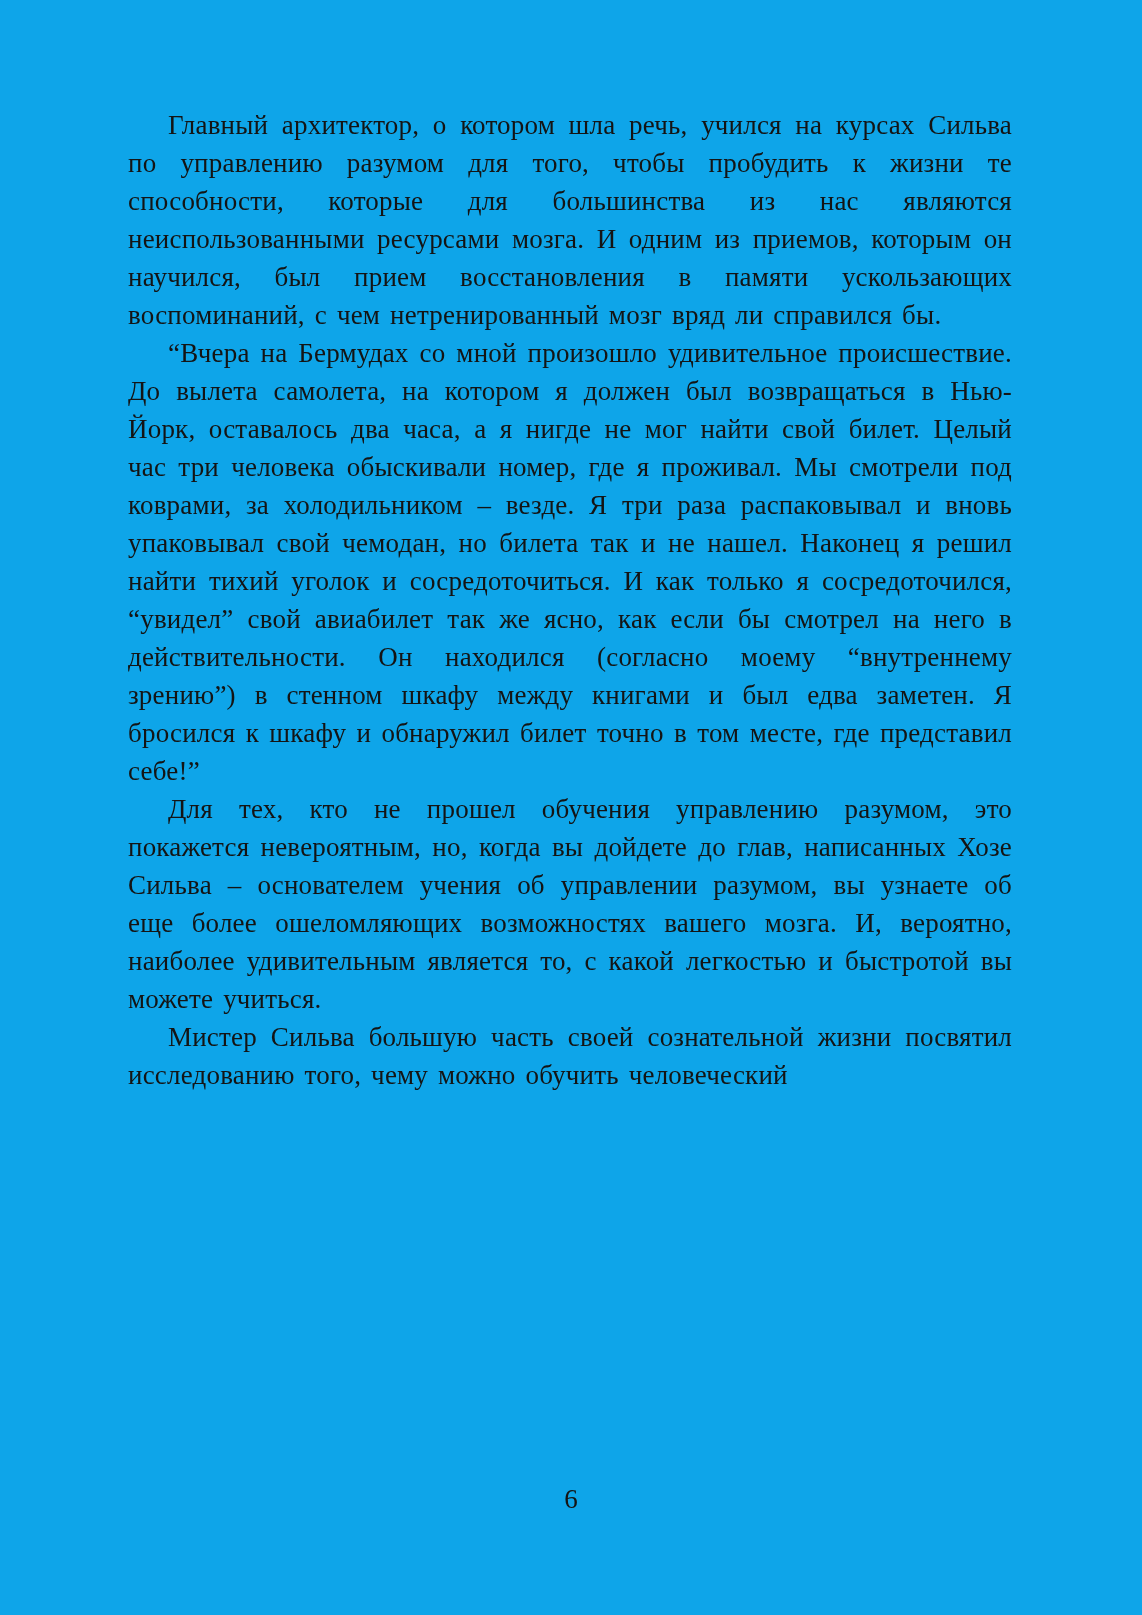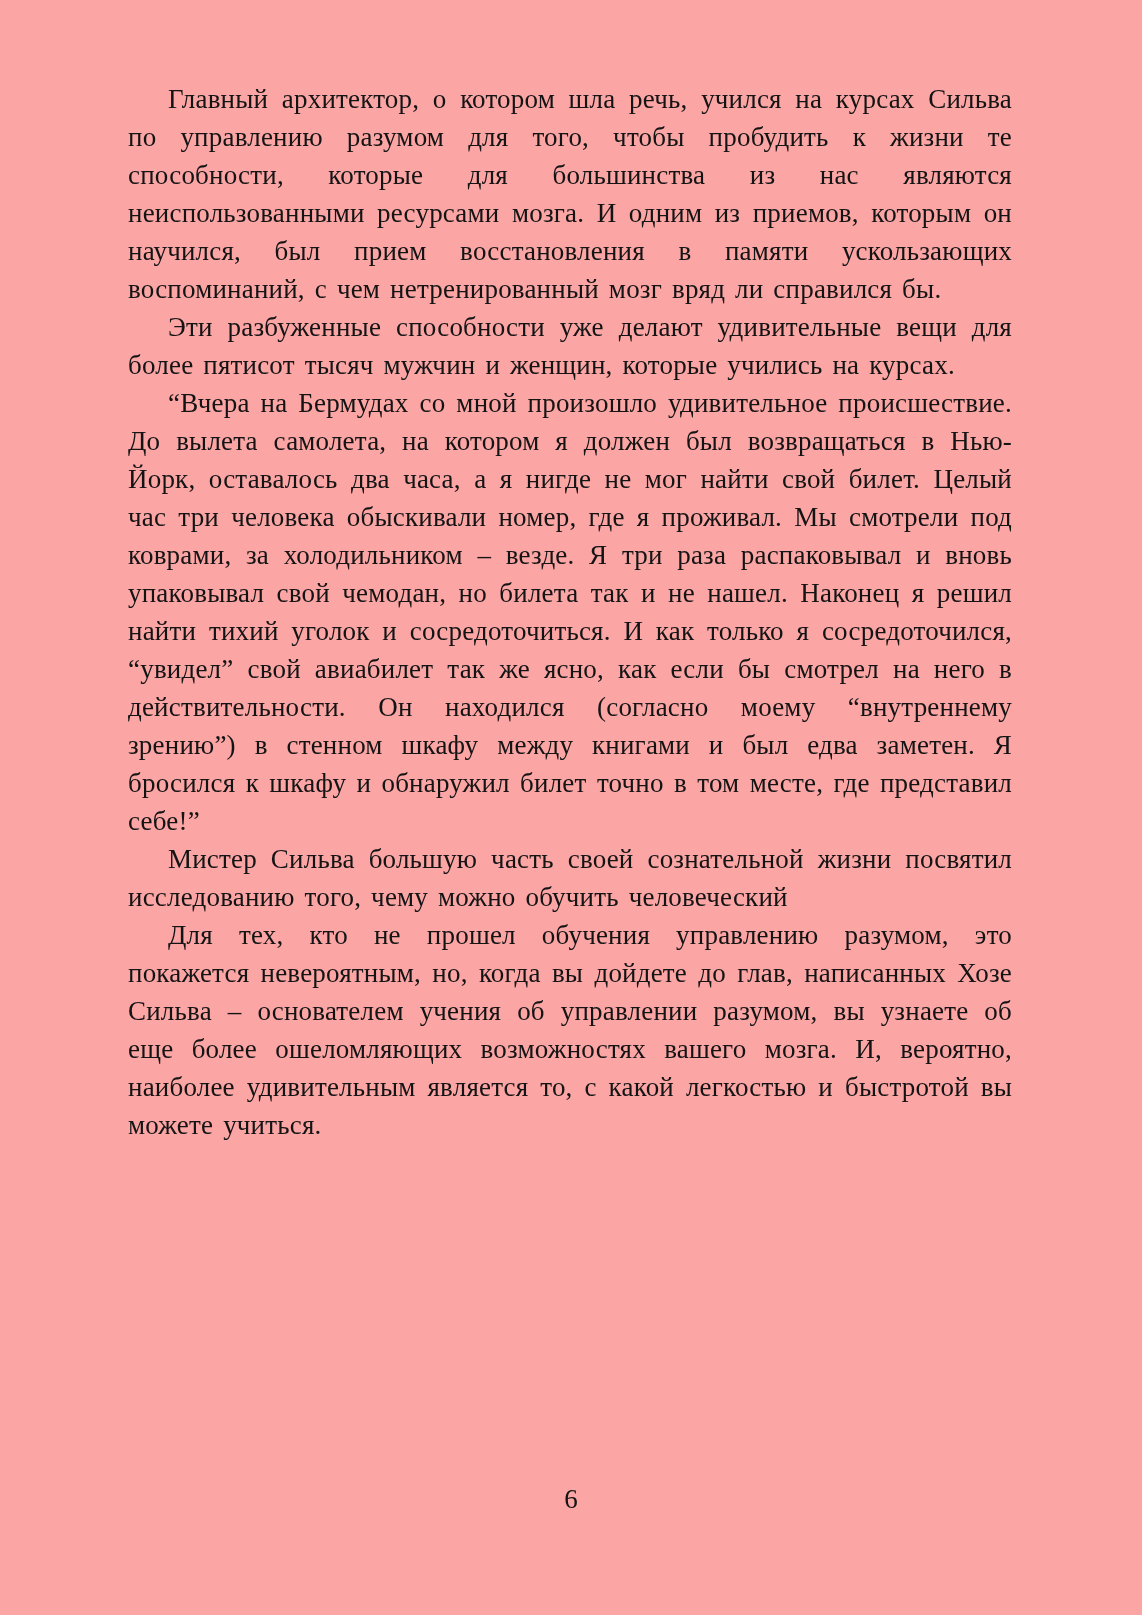--- a/index.html
+++ b/index.html
@@ -5,23 +5,23 @@
   html, body {
     margin: 0;
     padding: 0;
     background: #ffffff;
   }
   .page {
     position: relative;
     width: 1142px;
     height: 1615px;
     margin: 0 auto;
-    background: #fca5a5;
+    background: #0ea5e9;
     box-sizing: border-box;
-    padding: 80px 130px 0 128px;
+    padding: 106px 130px 0 128px;
     font-family: "Liberation Serif", "DejaVu Serif", serif;
     color: #141414;
     overflow: hidden;
   }
   .text-block {
     width: 100%;
   }
   .para {
     margin: 0;
     font-size: 27px;
@@ -41,19 +41,18 @@
     font-size: 27px;
     color: #141414;
   }
 </style>
 </head>
 <body>
 
 <div class="page">
   <div class="text-block" id="paragraphs">
       <p class="para">Главный архитектор, о котором шла речь, учился на курсах Сильва по управлению разумом для того, чтобы пробудить к жизни те способности, которые для большинства из нас являются неиспользованными ресурсами мозга. И одним из приемов, которым он научился, был прием восстановления в памяти ускользающих воспоминаний, с чем нетренированный мозг вряд ли справился бы.</p>
-      <p class="para">Эти разбуженные способности уже делают удивительные вещи для более пятисот тысяч мужчин и женщин, которые учились на курсах.</p>
       <p class="para">“Вчера на Бермудах со мной произошло удивительное происшествие. До вылета самолета, на котором я должен был возвращаться в Нью-Йорк, оставалось два часа, а я нигде не мог найти свой билет. Целый час три человека обыскивали номер, где я проживал. Мы смотрели под коврами, за холодильником – везде. Я три раза распаковывал и вновь упаковывал свой чемодан, но билета так и не нашел. Наконец я решил найти тихий уголок и сосредоточиться. И как только я сосредоточился, “увидел” свой авиабилет так же ясно, как если бы смотрел на него в действительности. Он находился (согласно моему “внутреннему зрению”) в стенном шкафу между книгами и был едва заметен. Я бросился к шкафу и обнаружил билет точно в том месте, где представил себе!”</p>
+      <p class="para">Для тех, кто не прошел обучения управлению разумом, это покажется невероятным, но, когда вы дойдете до глав, написанных Хозе Сильва – основателем учения об управлении разумом, вы узнаете об еще более ошеломляющих возможностях вашего мозга. И, вероятно, наиболее удивительным является то, с какой легкостью и быстротой вы можете учиться.</p>
       <p class="para">Мистер Сильва большую часть своей сознательной жизни посвятил исследованию того, чему можно обучить человеческий</p>
-      <p class="para">Для тех, кто не прошел обучения управлению разумом, это покажется невероятным, но, когда вы дойдете до глав, написанных Хозе Сильва – основателем учения об управлении разумом, вы узнаете об еще более ошеломляющих возможностях вашего мозга. И, вероятно, наиболее удивительным является то, с какой легкостью и быстротой вы можете учиться.</p>
     </div>
   <div class="page-number">6</div>
 </div>
 
 </body></html>

